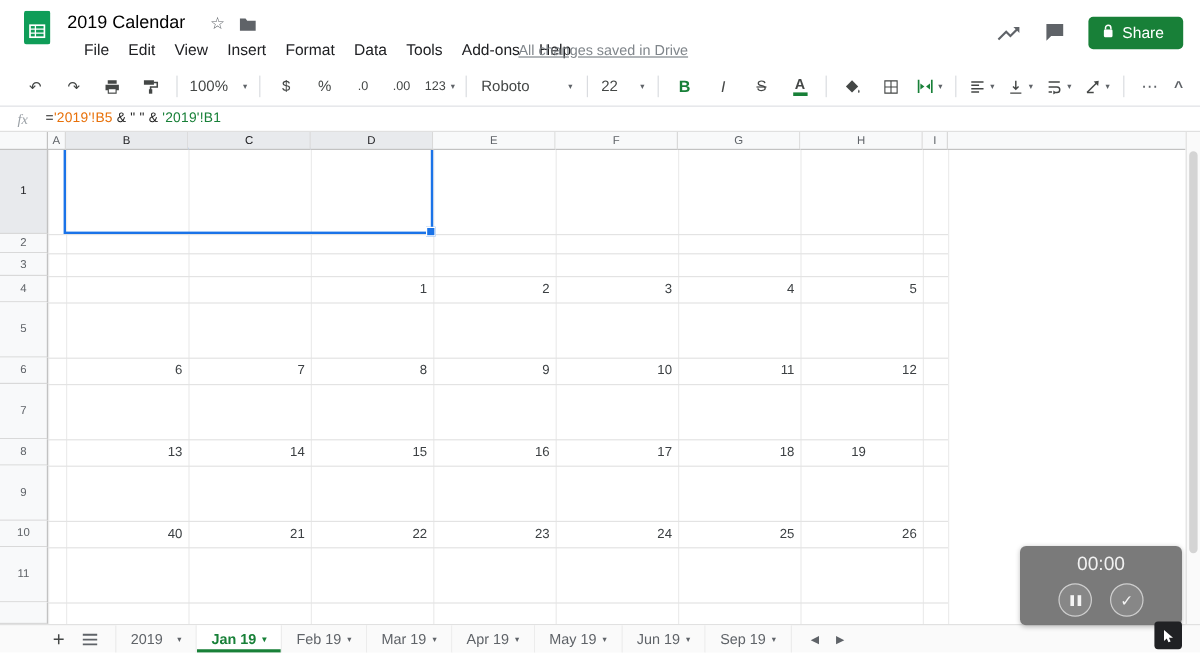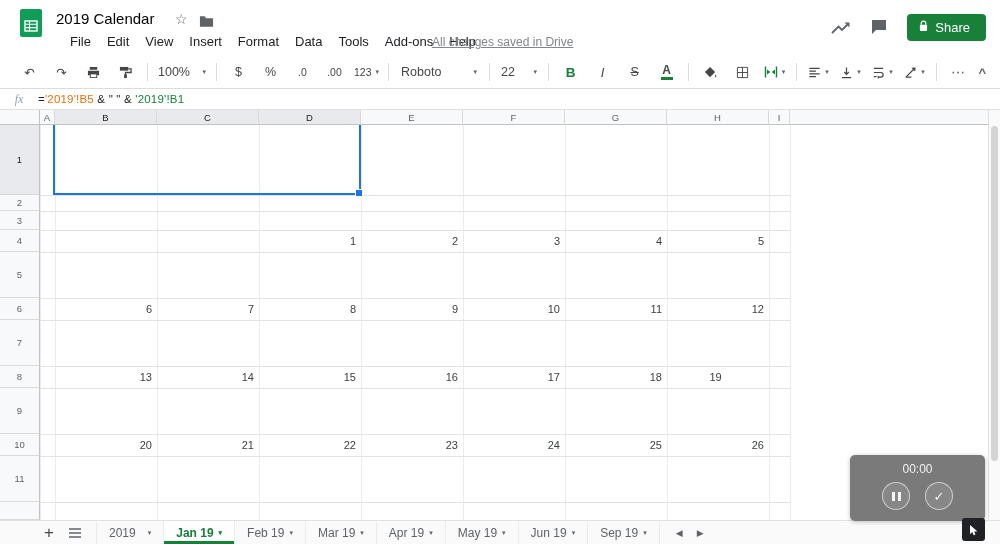--- a/index.html
+++ b/index.html
@@ -98,21 +98,21 @@
   .tab:first-child{border-left:1px solid #ececec;gap:12px;}
   .tab.active{color:var(--accent-green,#188038);font-weight:700;background:#fff;
               box-shadow:inset 0 -3px 0 var(--accent-green,#188038);}
   .tab-caret{font-size:7px;}
   .tab-arrows{display:flex;align-items:center;gap:14px;margin-left:16px;color:#5f6368;font-size:9px;}
 
   
   #recorder{position:absolute;left:850px;top:455px;width:135px;height:66px;border-radius:5px;
             background:rgba(112,112,112,.93);box-shadow:0 1px 4px rgba(0,0,0,.25);
             display:flex;flex-direction:column;align-items:center;z-index:30;}
-  .rec-time{margin-top:7px;font-size:12px;color:#f1f1f1;}
+  .rec-time{margin-top:7px;font-size:16px;color:#f1f1f1;}
   .rec-btns{display:flex;gap:15px;margin-top:6px;}
   .rec-circle{width:26px;height:26px;border-radius:50%;border:1px solid rgba(255,255,255,.6);
               background:rgba(255,255,255,.1);display:flex;align-items:center;justify-content:center;}
   .pause-bars{display:flex;gap:3px;}
   .pause-bars i{display:block;width:3px;height:9px;background:#f5f5f5;}
   .rec-check{color:#f5f5f5;font-size:13px;}
   #corner-icon{position:absolute;left:962px;top:518px;width:23px;height:23px;background:#202124;
                border-radius:3px;display:flex;align-items:center;justify-content:center;z-index:40;}
 </style>
 </head>
@@ -318,21 +318,21 @@
         <div class="datecell" style="left: 463px; width: 102px; top: 188px;">10</div>
         <div class="datecell" style="left: 565px; width: 102px; top: 188px;">11</div>
         <div class="datecell" style="left: 667px; width: 102px; top: 188px;">12</div>
         <div class="datecell" style="left: 55px; width: 102px; top: 256px;">13</div>
         <div class="datecell" style="left: 157px; width: 102px; top: 256px;">14</div>
         <div class="datecell" style="left: 259px; width: 102px; top: 256px;">15</div>
         <div class="datecell" style="left: 361px; width: 102px; top: 256px;">16</div>
         <div class="datecell" style="left: 463px; width: 102px; top: 256px;">17</div>
         <div class="datecell" style="left: 565px; width: 102px; top: 256px; padding-left: 26px;">18</div>
         <div class="datecell" style="left: 667px; width: 102px; top: 256px; text-align: center;">19</div>
-        <div class="datecell" style="left: 55px; width: 102px; top: 324px;">20</div>
+        <div class="datecell" style="left: 55px; width: 102px; top: 324px;">40</div>
         <div class="datecell" style="left: 157px; width: 102px; top: 324px;">21</div>
         <div class="datecell" style="left: 259px; width: 102px; top: 324px;">22</div>
         <div class="datecell" style="left: 361px; width: 102px; top: 324px;">23</div>
         <div class="datecell" style="left: 463px; width: 102px; top: 324px;">24</div>
         <div class="datecell" style="left: 565px; width: 102px; top: 324px;">25</div>
         <div class="datecell" style="left: 667px; width: 102px; top: 324px;">26</div>
       </div>
 
     <div class="selection">
       <div class="fill-handle"></div>

